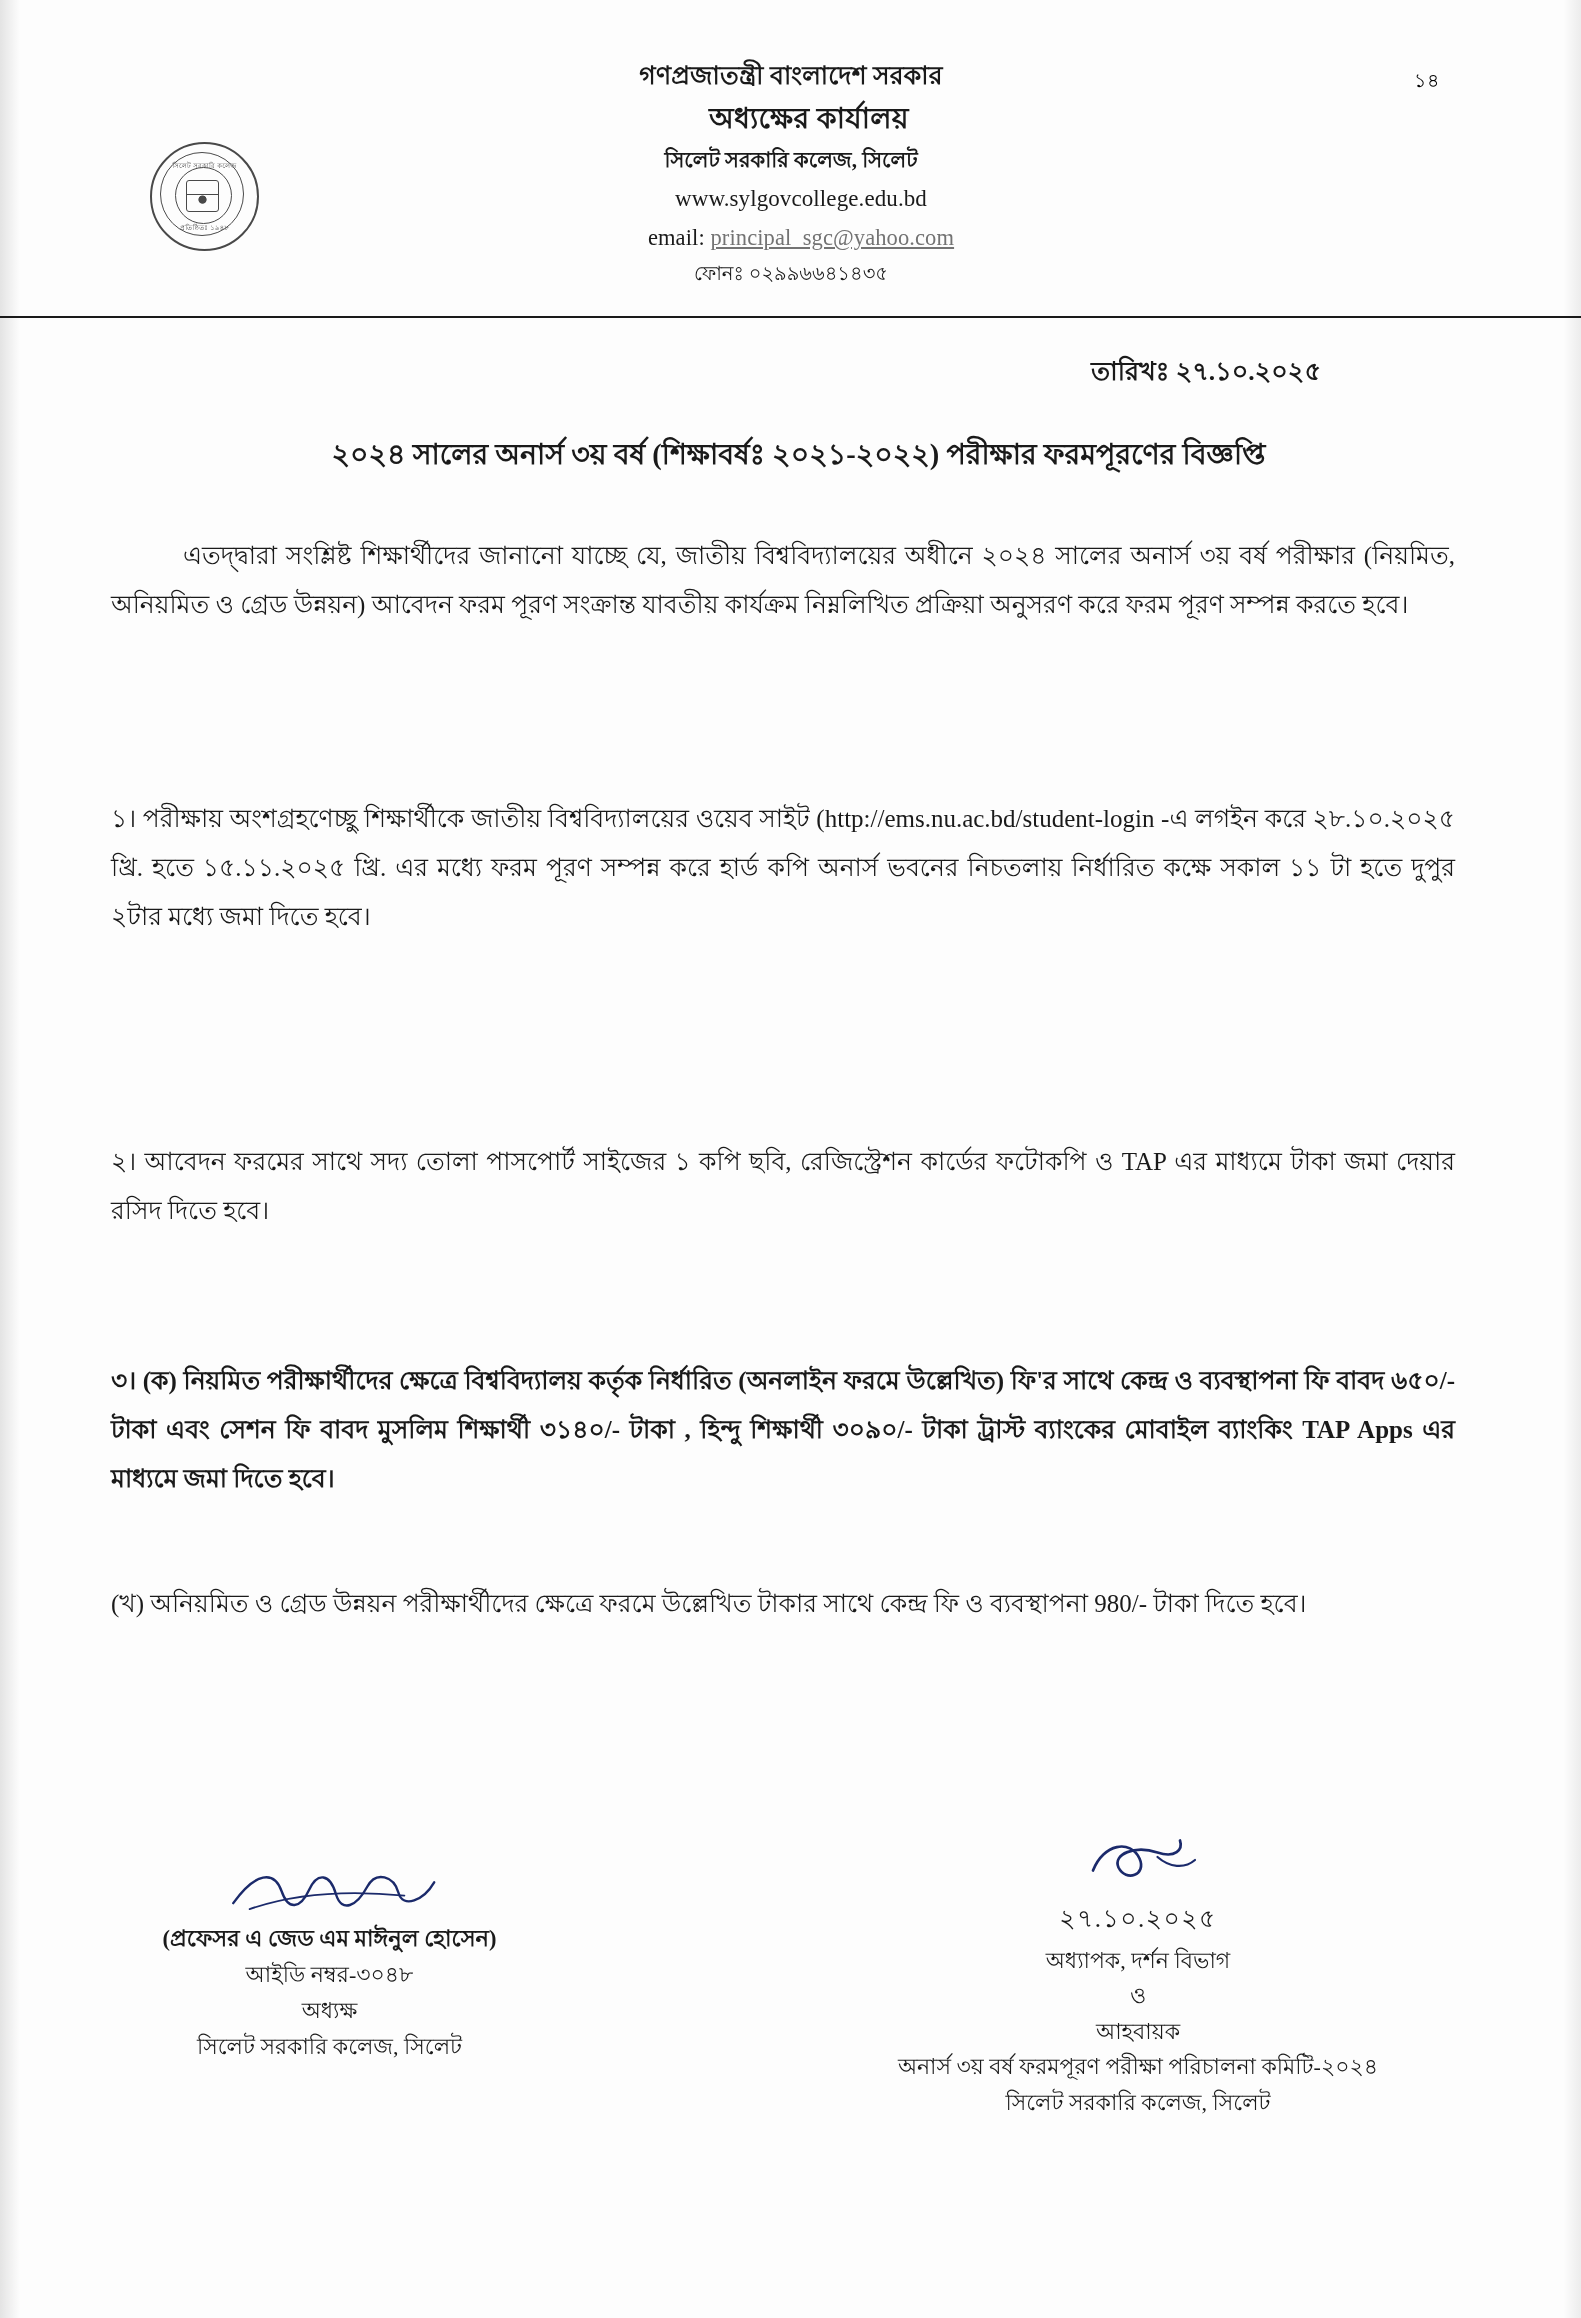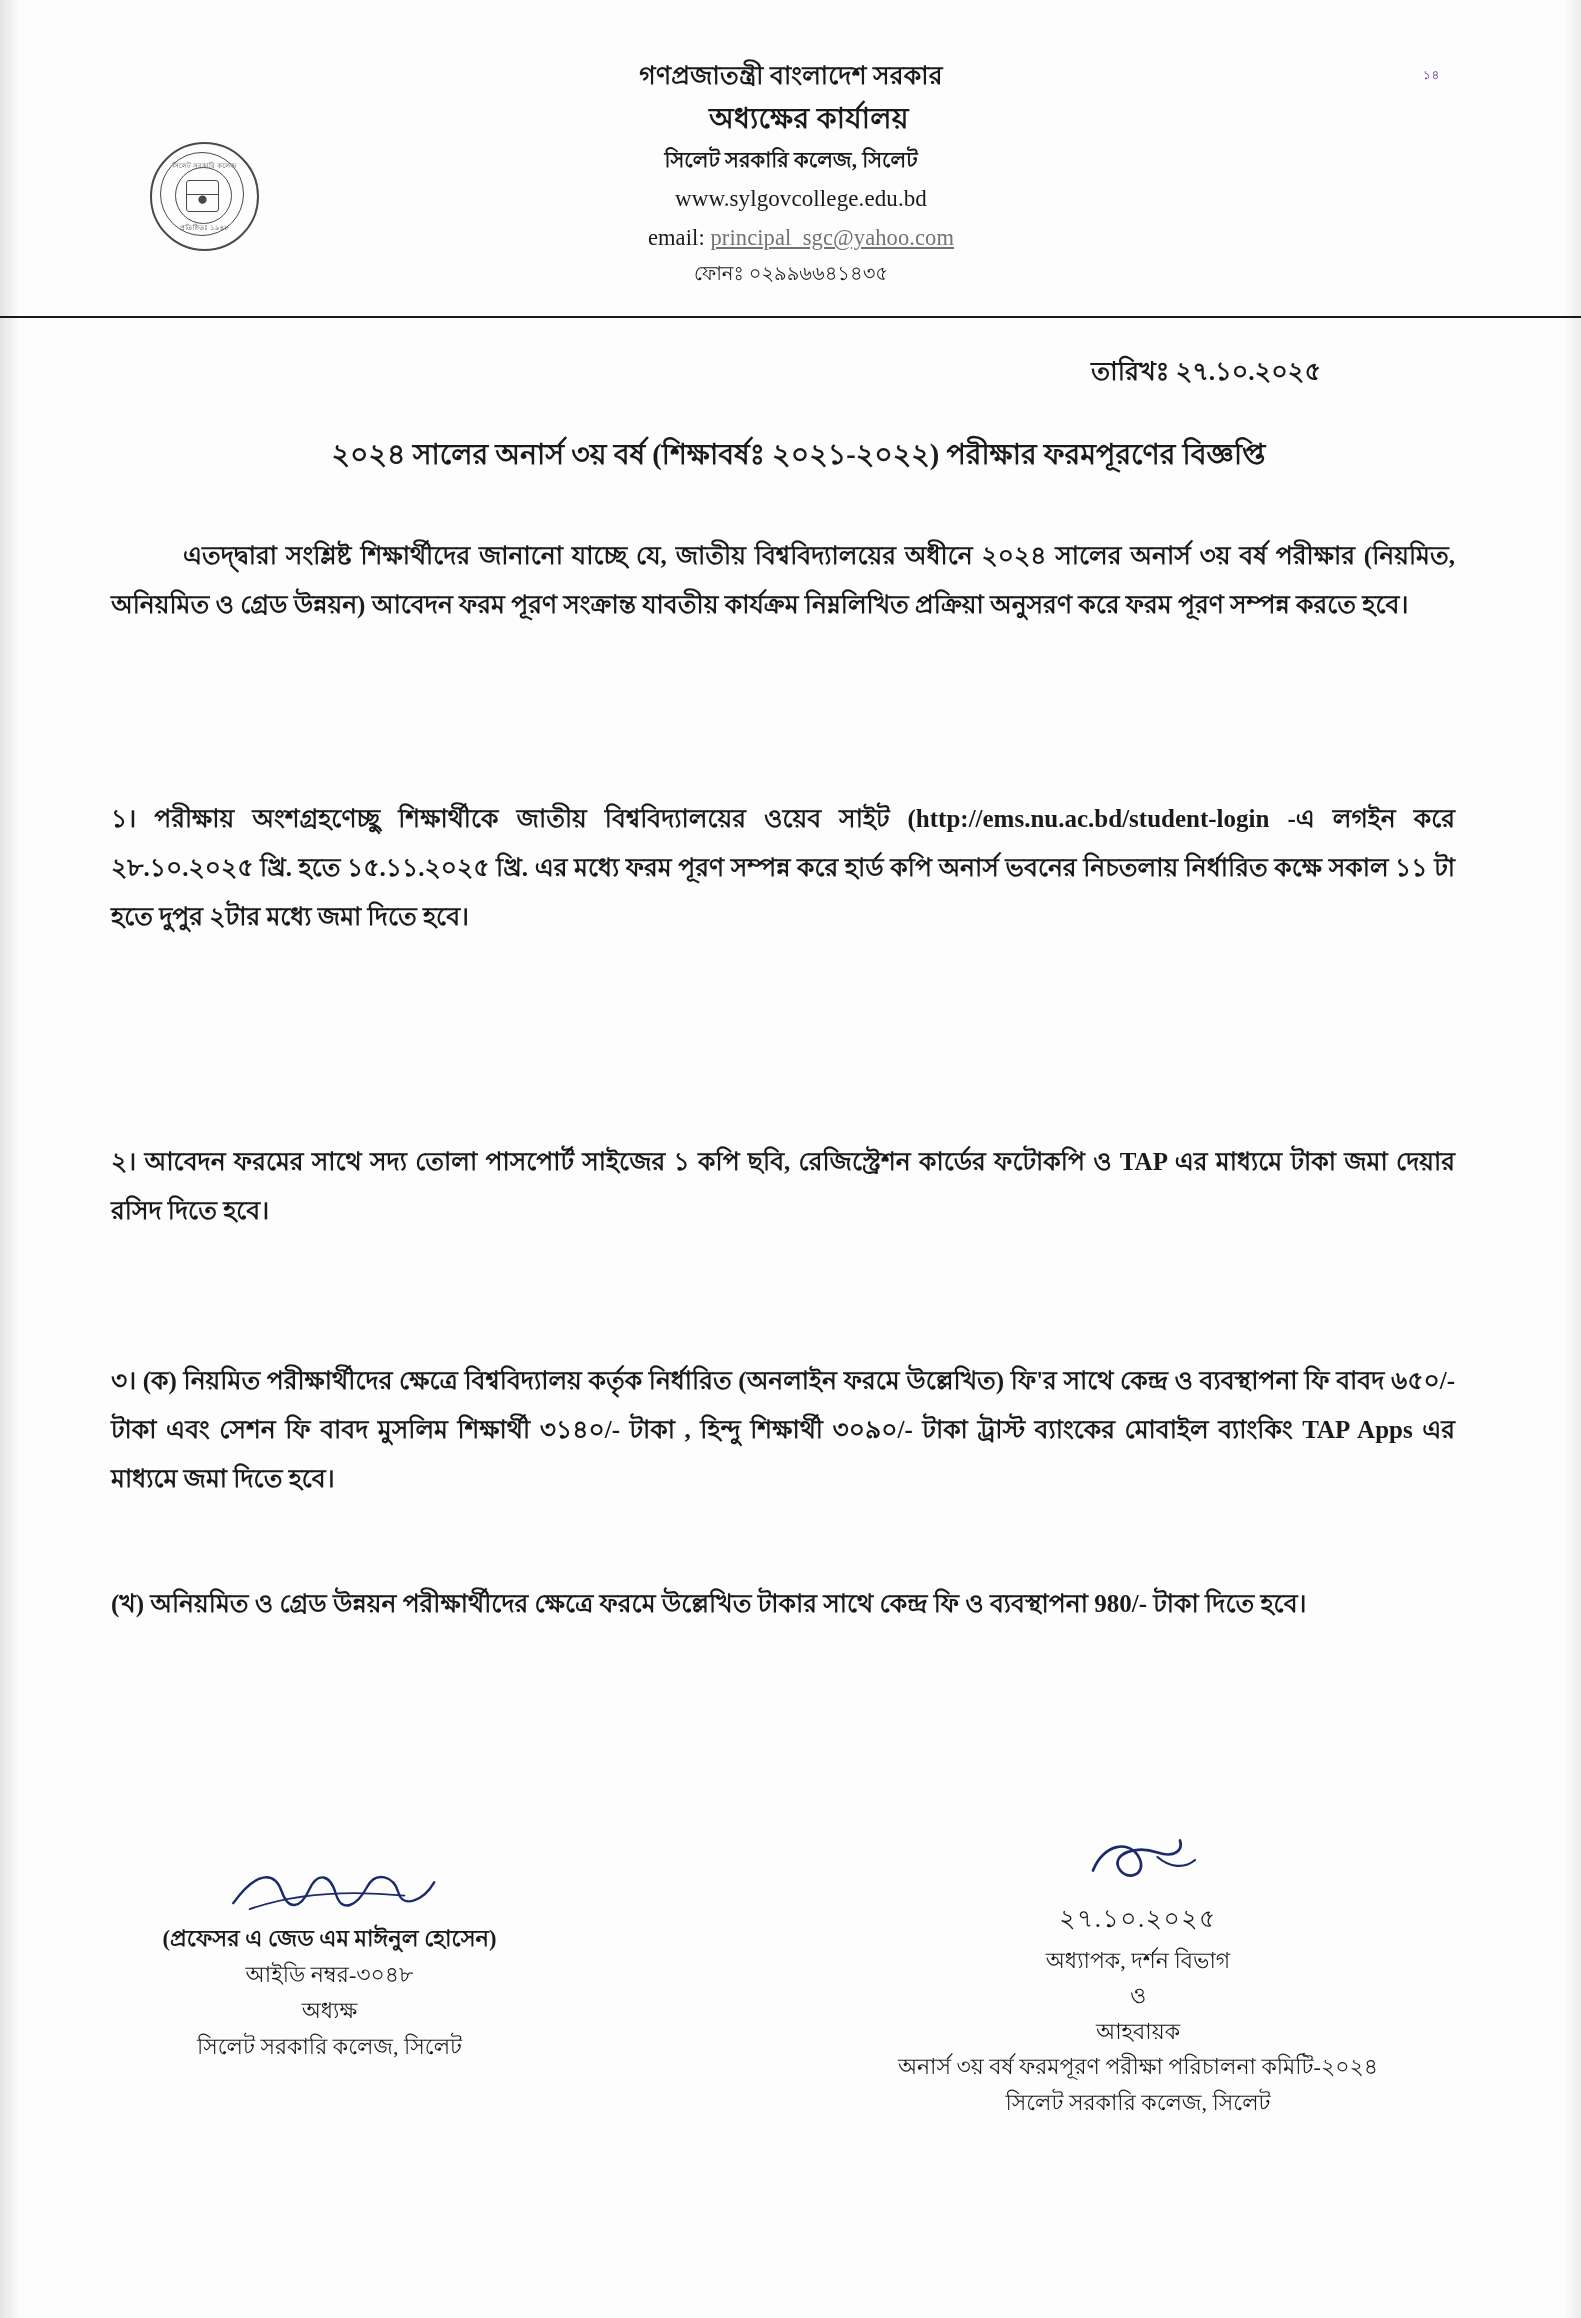--- a/index.html
+++ b/index.html
@@ -33,22 +33,22 @@
     right: 0; top: 0; bottom: 0;
     width: 19.5px;
     background: linear-gradient(to left, rgba(0,0,0,0.07), rgba(0,0,0,0));
     pointer-events: none;
   }
 
   .corner-mark {
     position: absolute;
     top: 66px;
     right: 142px;
-    font-size: 12px;
-    color: #4c1d95;
+    font-size: 19px;
+    color: #000000;
     letter-spacing: 0.7px;
   }
 
   
   .letterhead {
     position: absolute;
     left: 0;
     right: 0;
     top: 58px;
     text-align: center;
@@ -166,21 +166,20 @@
     text-underline-offset: 6px;
   }
 
   .para {
     position: absolute;
     left: 111px;
     right: 127px;
     font-size: 25px;
     line-height: 1.95;
     text-align: justify;
-    font-weight: bold;
   }
   .para.indent { text-indent: 72px; }
   .p-intro { top: 532px; }
   .p-1 { top: 795px; }
   .p-2 { top: 1138px; }
   .p-3a { top: 1357px; }
   .p-3b { top: 1580px; }
   .latin {
     font-family: "Liberation Serif", serif;
     letter-spacing: 0.1px;

